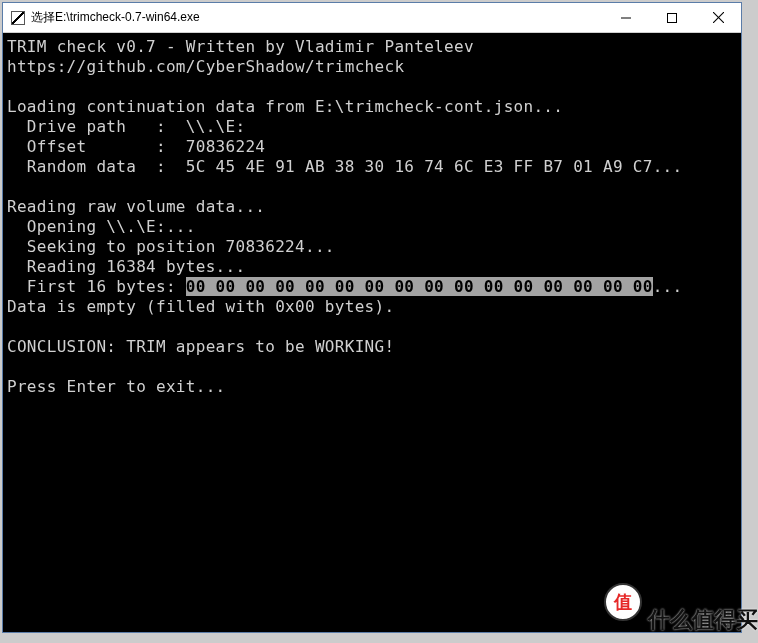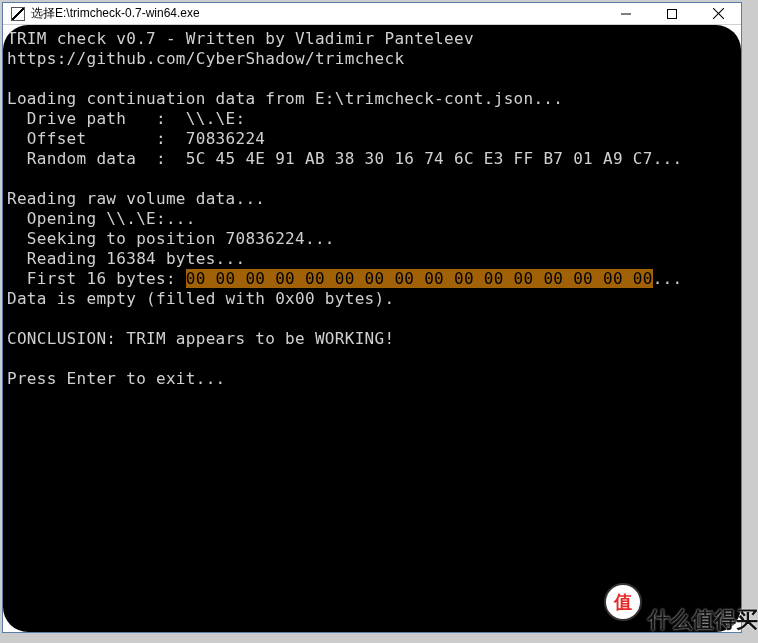--- a/index.html
+++ b/index.html
@@ -16,21 +16,21 @@
       top: 2px;
       left: 2px;
       width: 740px;
       height: 631px;
       background: #ffffff;
       border: 1px solid #5a7ca8;
       display: flex;
       flex-direction: column;
     }
     .titlebar {
-      height: 22px;
+      height: 30px;
       background: #ffffff;
       display: flex;
       align-items: center;
       padding-left: 8px;
       border-bottom: 1px solid #d0d0d0;
     }
     .app-icon {
       width: 14px;
       height: 14px;
       border: 1px solid #555;
@@ -65,26 +65,26 @@
       flex: 1;
       background: #000000;
       padding: 4px 4px;
       font-family: "NSimSun","SimSun","Consolas",monospace;
       font-size: 16px;
       line-height: 20px;
       color: #d0d0d0;
       white-space: pre;
       overflow: hidden;
       letter-spacing: 0.3px;
-      border-radius: 25px;
     }
     .console-area .line { display: block; }
     .hl {
-      background: #a16207;
+      background: #a3a3a3;
       color: #000000;
+      font-weight: bold;
     }
     .watermark {
       position: absolute;
       right: 0px;
       bottom: 8px;
       display: flex;
       align-items: center;
       gap: 6px;
       pointer-events: none;
     }

